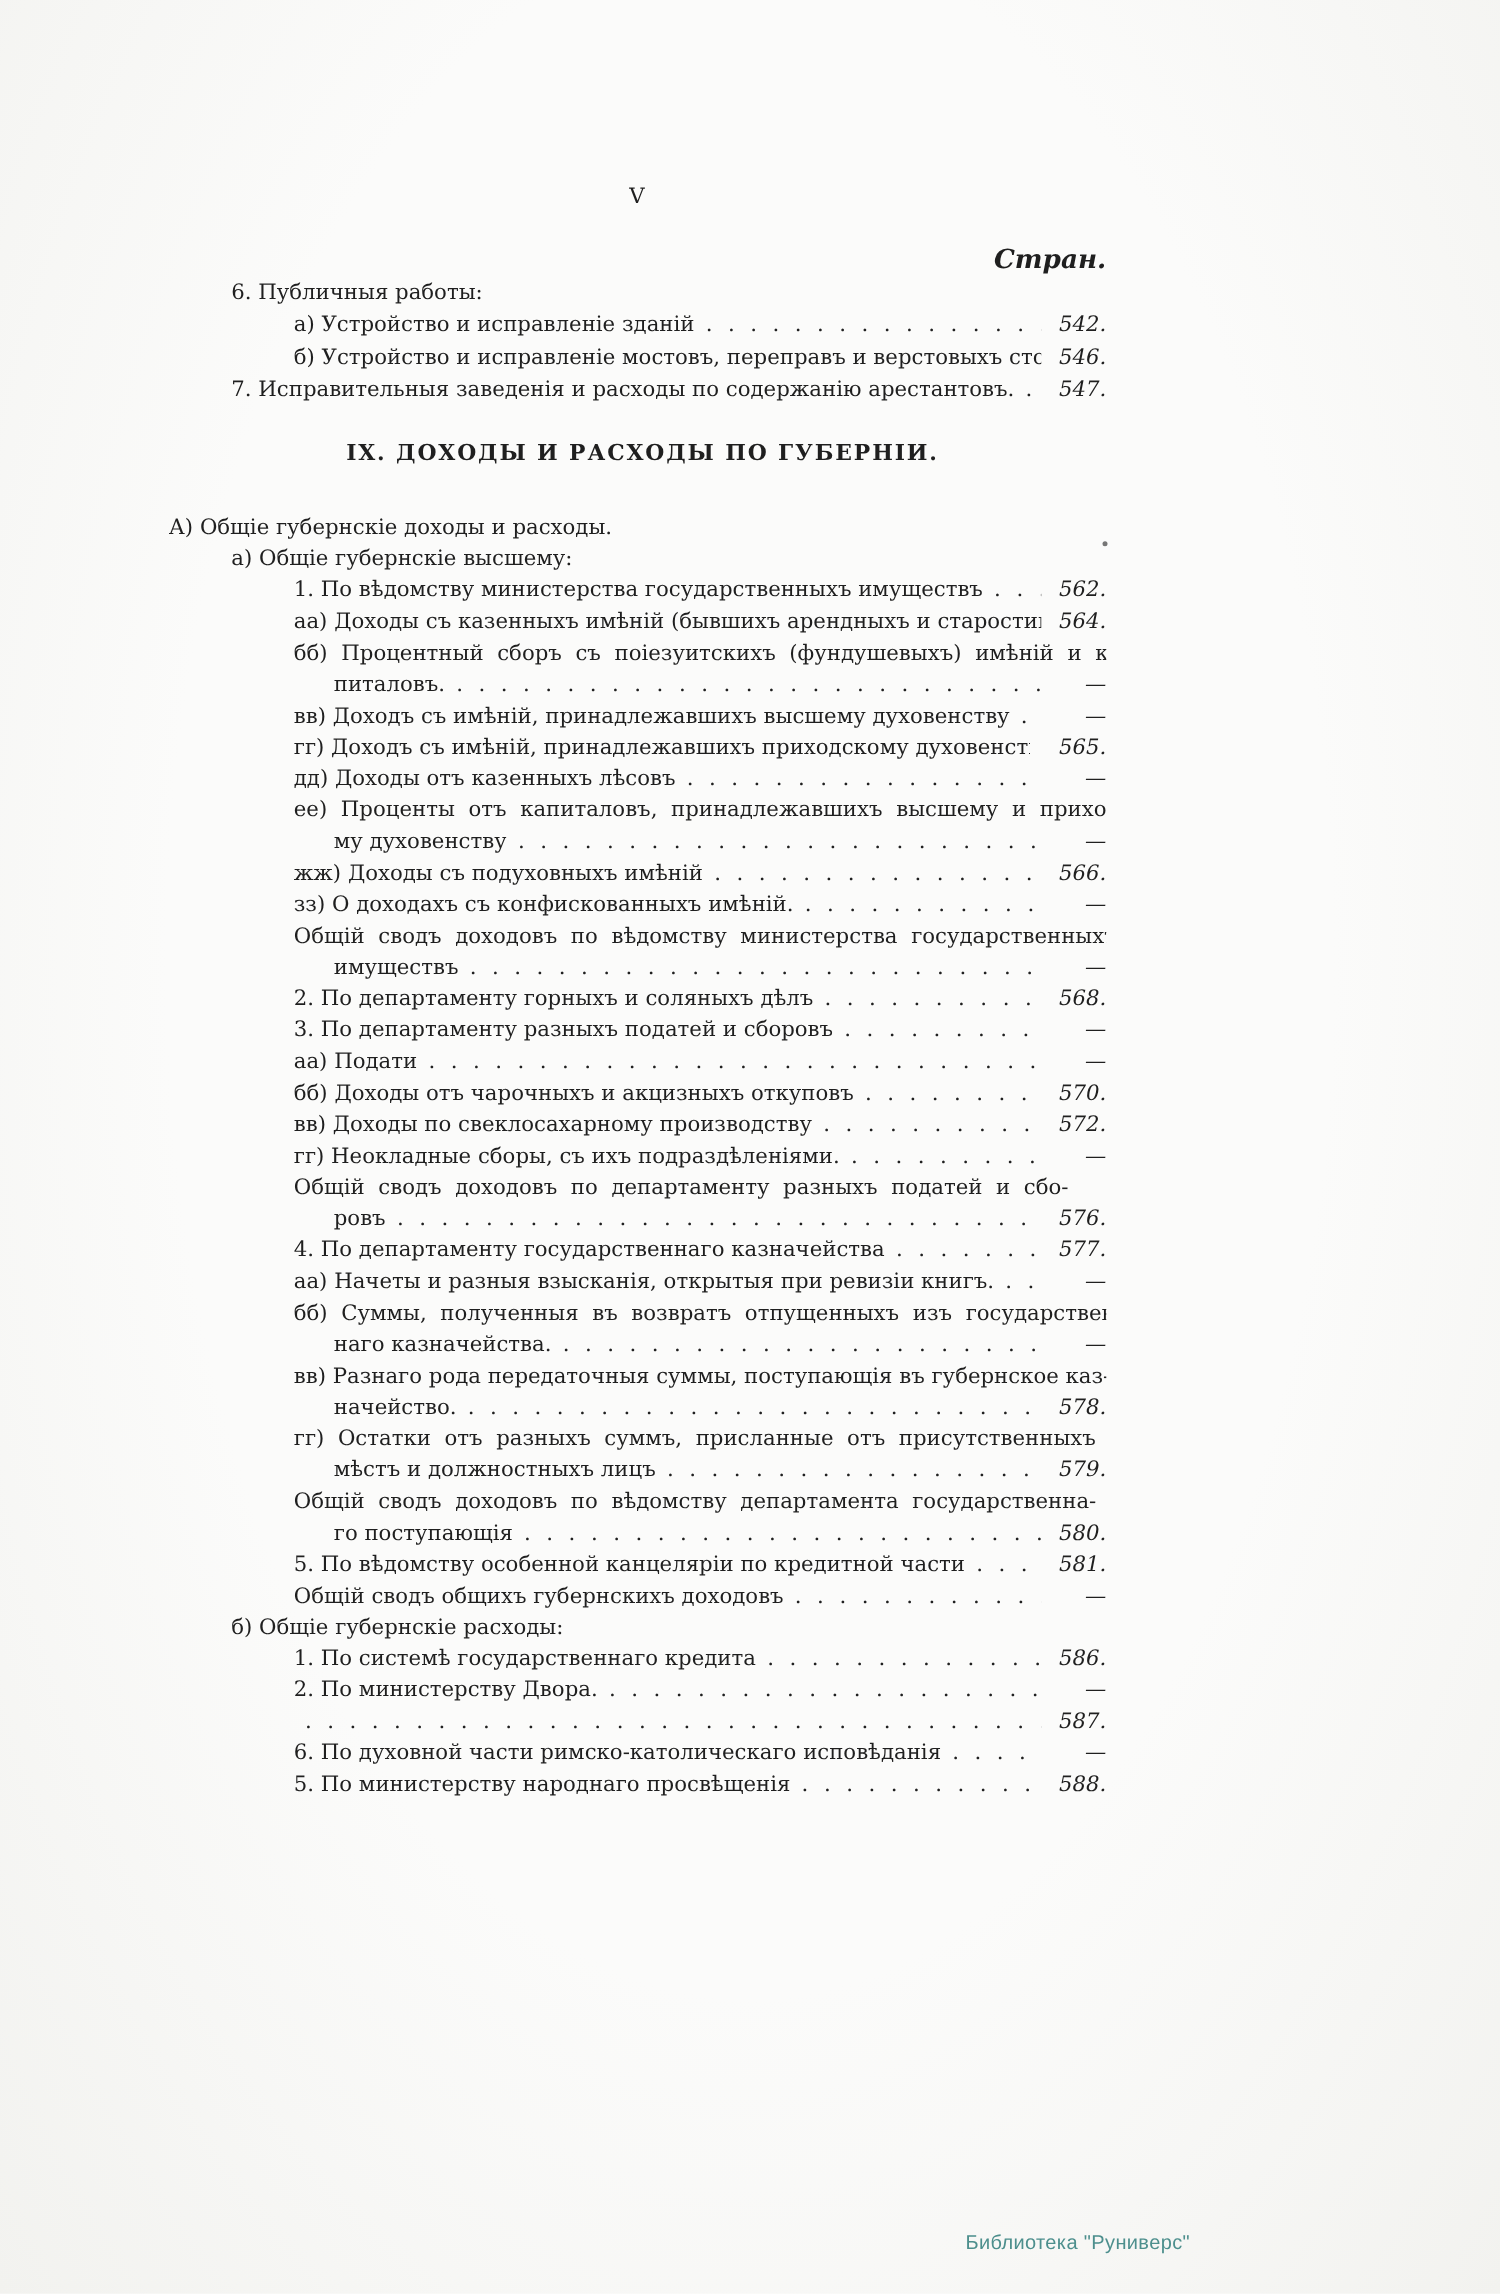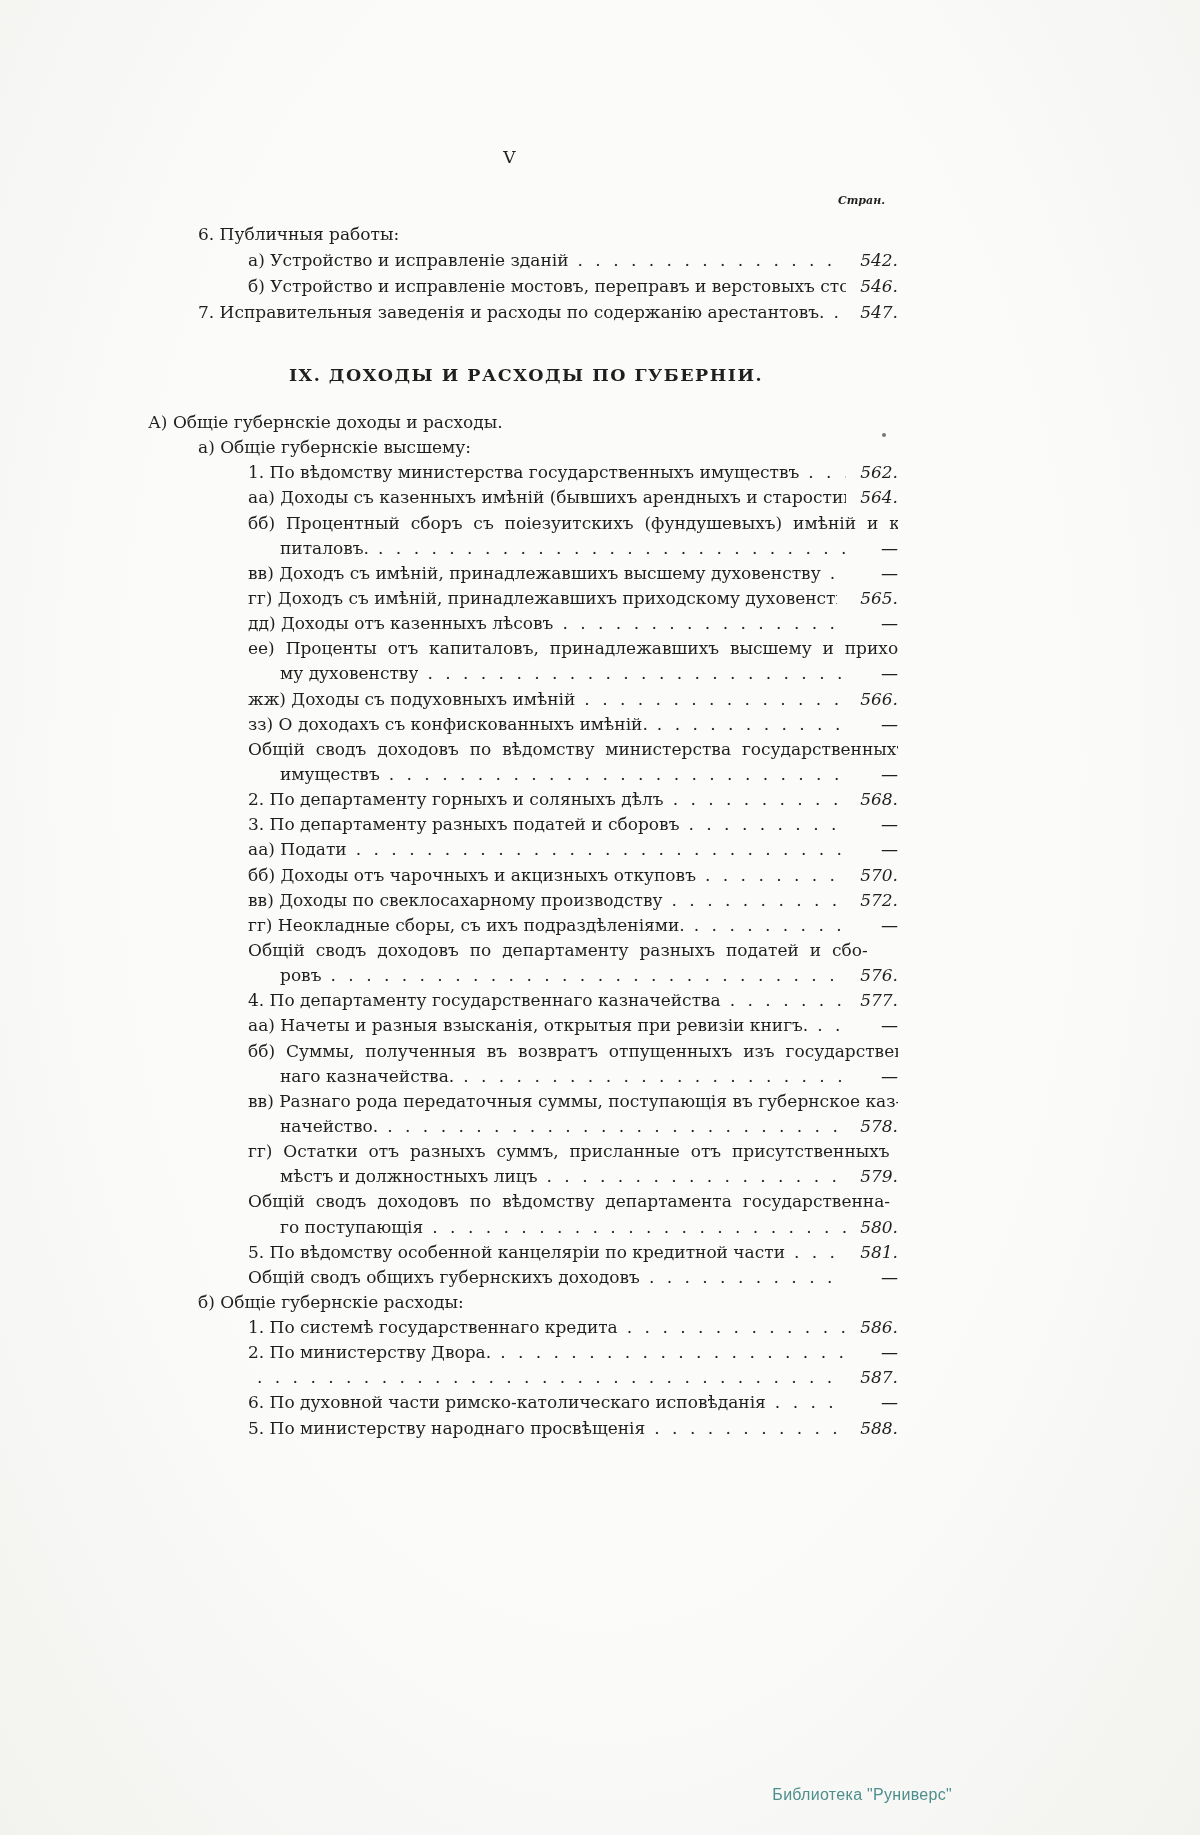--- a/index.html
+++ b/index.html
@@ -12,24 +12,24 @@
     overflow:hidden;
   }
   .scan-page { position:absolute; inset:0; }
 
   .page-number {
     position:absolute; top:147px; left:135px; width:750px;
     text-align:center; font-size:17px; letter-spacing:1px;
   }
   .col-header {
     position:absolute; top:194px; left:135px; width:750px;
-    text-align:right; font-style:italic; font-weight:bold; font-size:11px;
-  }
-
-  .toc { position:absolute; left:148px; width:750px; }
+    text-align:right; font-style:italic; font-weight:bold; font-size:21px;
+  }
+
+  .toc { position:absolute; left:135px; width:750px; }
   .toc-top  { top:224px; }
   .toc-main { top:396px;margin-top:16px; }
 
   .line {
     display:flex; align-items:baseline;
     white-space:nowrap; font-size:17px;
   }
   .toc-top  .line { height:26px; }
   .toc-main .line { height:25.15px; }
 
@@ -44,21 +44,21 @@
   .leader {
     flex:1 1 0; min-width:0;
     overflow:hidden; white-space:nowrap;
     letter-spacing:3.5px;
     margin:0 6px 0 9px;
   }
   .gap { flex:1 1 0; min-width:6px; }
   .pg  { flex:none; width:46px; text-align:right;font-style:italic; }
 
   .heading {
-    position:absolute; top:349px; left:135px; width:750px; margin:16px;
+    position:absolute; top:349px; left:135px; width:750px; margin:4px;
     text-align:center; font-size:17.5px; font-weight:bold; letter-spacing:1.5px;
   }
 
   .watermark {
     position:absolute; top:1786px; right:248px;
     font-family:"Liberation Sans", sans-serif;
     font-size:16px; color:#4d8f8d; letter-spacing:0.3px;
   }
 
   .speck {

